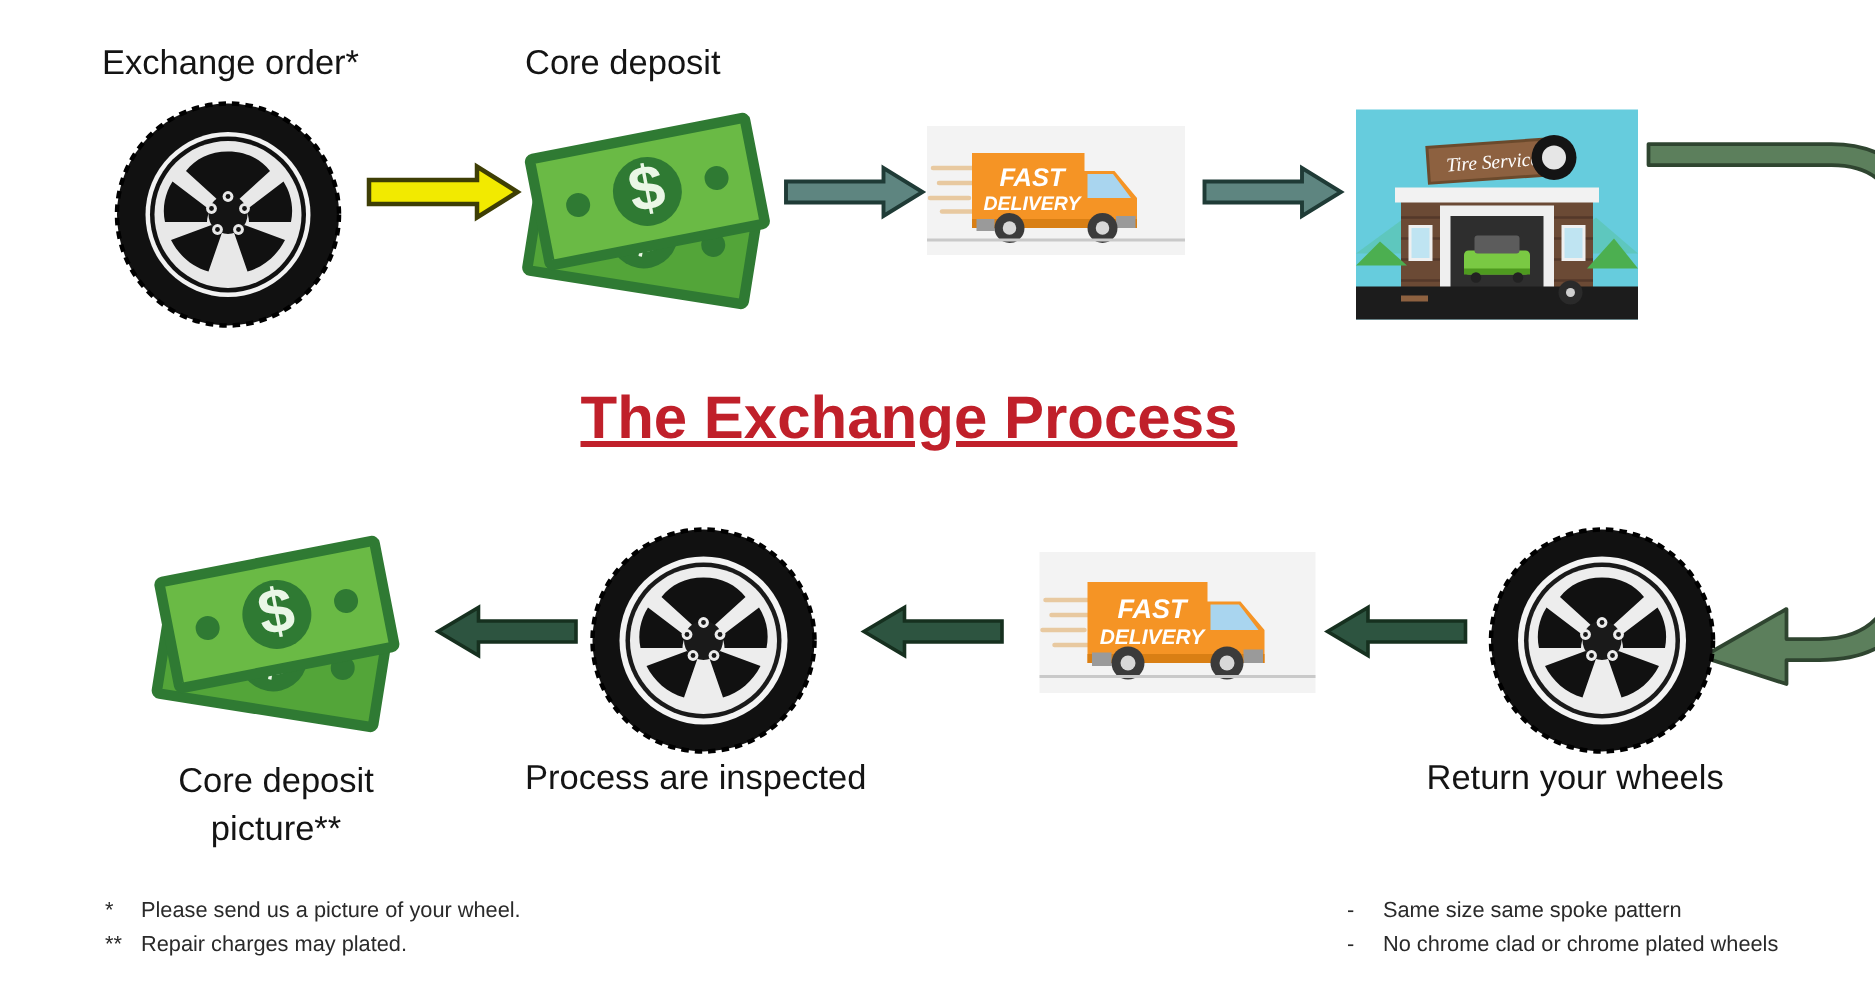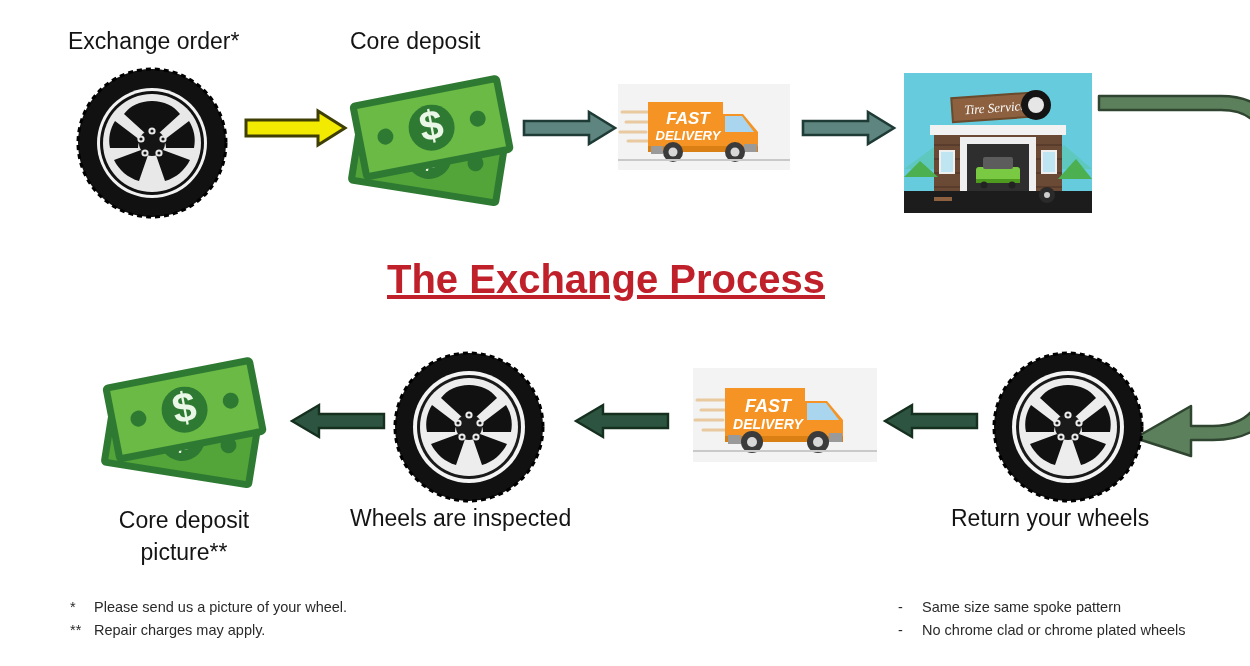--- a/index.html
+++ b/index.html
@@ -292,31 +292,31 @@
           <circle cx="69" cy="85" r="1.6"></circle>
         <circle cx="65" cy="71" r="1.6"></circle>
       </g>
     </svg>
   </div>
 
   <div class="abs lbl two" style="left:44px;top:504px;width:200px;">
     <span>Core deposit</span><br>
     <span>picture**</span>
   </div>
-  <div class="abs lbl" style="left:310px;top:504px;">Wheels are inspected</div>
+  <div class="abs lbl" style="left:310px;top:504px;">Process are inspected</div>
   <div class="abs lbl" style="left:911px;top:504px;text-align:center;">Return your wheels</div>
 
   <div class="abs" style="left:30px;top:596px;">
     <div class="note note-row">
       <span class="note-mark">*</span>
       <span>Please send us a picture of your wheel.</span>
     </div>
     <div class="note note-row">
       <span class="note-mark">**</span>
-      <span>Repair charges may apply.</span>
+      <span>Repair charges may plated.</span>
     </div>
   </div>
 
   <div class="abs" style="left:858px;top:596px;">
     <div class="note note-row">
       <span class="note-mark">-</span>
       <span>Same size same spoke pattern</span>
     </div>
     <div class="note note-row">
       <span class="note-mark">-</span>

